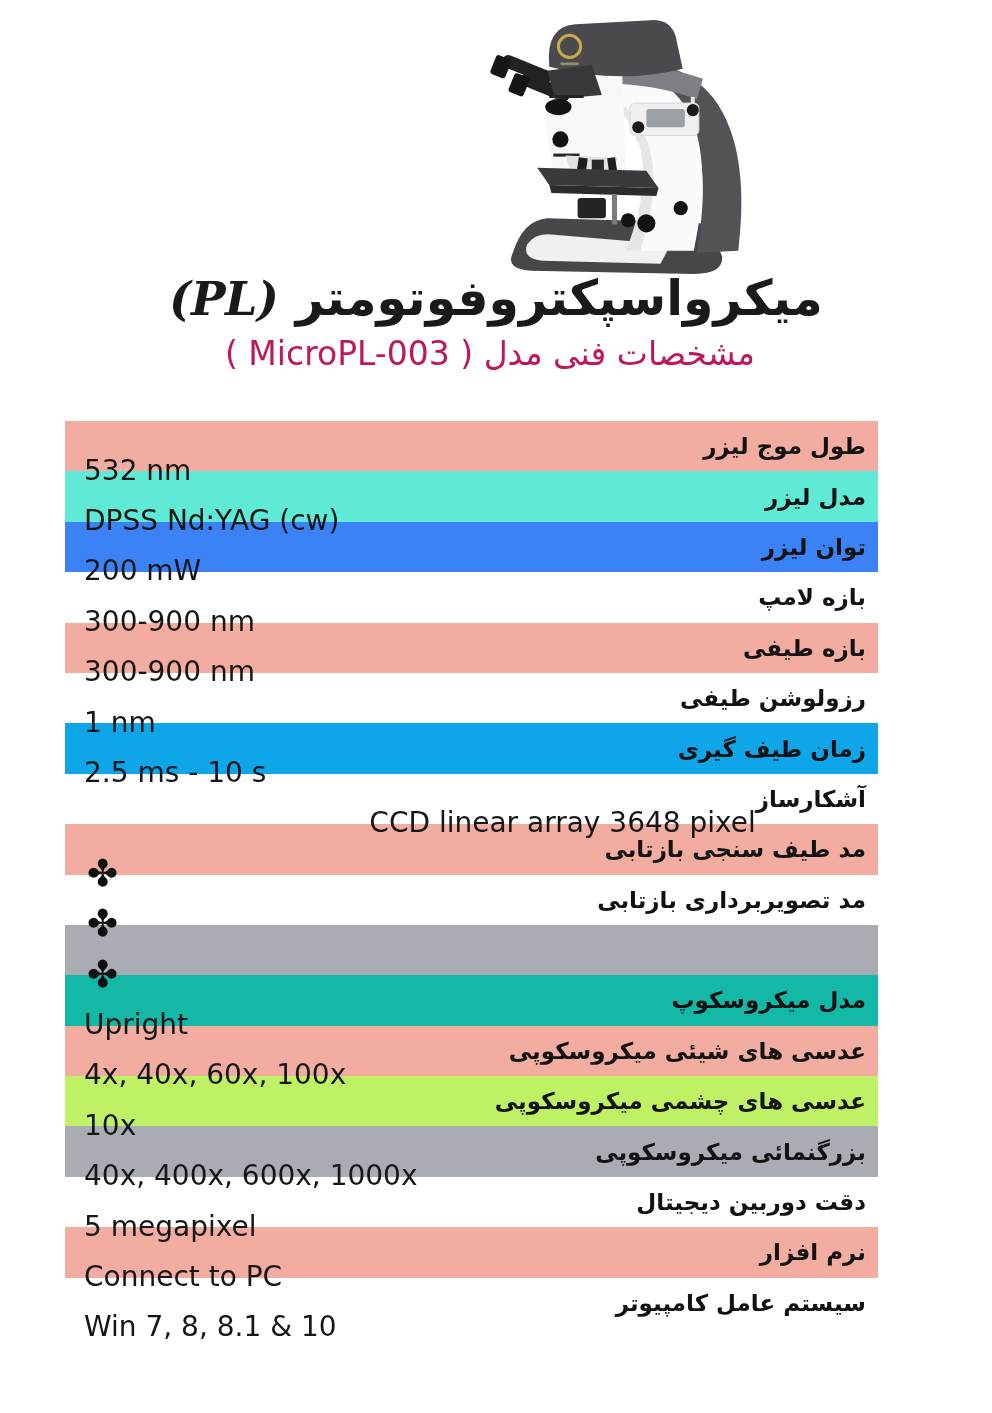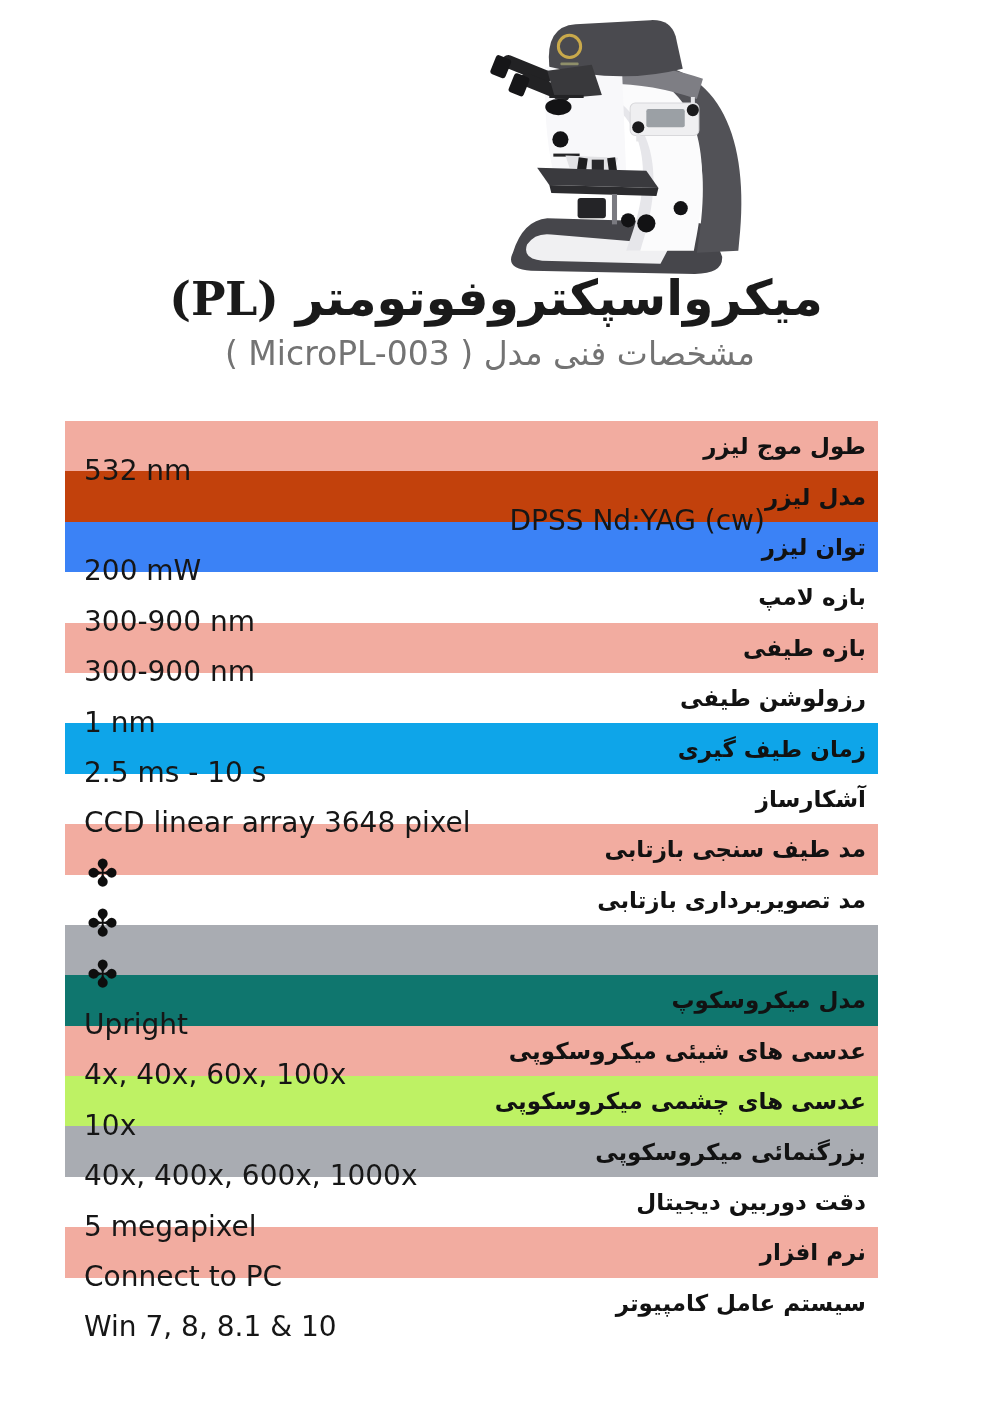--- a/index.html
+++ b/index.html
@@ -5,22 +5,22 @@
   html,body{margin:0;padding:0;background:#ffffff;}
   body{font-family:"DejaVu Sans",sans-serif;}
   .page{position:relative;width:992px;height:1413px;background:#ffffff;overflow:hidden;margin:0 auto;}
 
   
   .hero{position:absolute;left:448px;top:6px;width:334px;height:278px;}
 
   
   .titles{position:absolute;left:0;right:0;top:272px;text-align:center;direction:rtl;}
   .title-line{margin:0;font-size:49px;line-height:1.12;font-weight:700;color:#1a1a1a;letter-spacing:-0.5px;}
-  .title-line .latin{font-family:"DejaVu Serif",serif;font-weight:700;font-size:46px;direction:ltr;unicode-bidi:embed;}
-  .subtitle-line{margin:7px 12px 0 0;font-size:33px;line-height:1.2;font-weight:400;color:#737373;}
+  .title-line .latin{font-family:"DejaVu Serif",serif;font-weight:700;font-size:46px;direction:ltr;unicode-bidi:embed;font-style:italic;}
+  .subtitle-line{margin:7px 12px 0 0;font-size:33px;line-height:1.2;font-weight:400;color:#be185d;}
   .subtitle-line .latin{direction:ltr;unicode-bidi:embed;}
 
   
   .spec-table{position:absolute;left:65px;top:421px;width:813px;}
   .row{display:flex;align-items:center;justify-content:space-between;height:50.4px;}
   .value{font-size:28px;color:#161616;padding-left:19px;white-space:nowrap;margin-top:48px;}
   .value.symbol{font-size:37px;line-height:1;padding-left:22px;color:#0e0e0e;}
   .label{font-size:23px;font-weight:700;color:#121212;padding-right:12px;direction:rtl;white-space:nowrap;}
 </style>
 </head>
@@ -88,21 +88,21 @@
   <div class="titles">
     <h1 class="title-line"><span>میکرواسپکتروفوتومتر</span> <span class="latin">(PL)</span></h1>
     <p class="subtitle-line"><span>مشخصات فنی مدل</span> <span class="latin">( MicroPL-003 )</span></p>
   </div>
 
   <div class="spec-table" id="spec-table">
       <div class="row" style="background: rgb(242, 172, 160);">
         <span class="value">532 nm</span>
         <span class="label">طول موج لیزر</span>
       </div>
-      <div class="row" style="background: #c2410c; justify-content: flex-end;">
+      <div class="row" style="background: #5eead4;">
         <span class="value">DPSS Nd:YAG (cw)</span>
         <span class="label">مدل لیزر</span>
       </div>
       <div class="row" style="background: #3b82f6;">
         <span class="value">200 mW</span>
         <span class="label">توان لیزر</span>
       </div>
       <div class="row" style="background: rgb(255, 255, 255);">
         <span class="value">300-900 nm</span>
         <span class="label">بازه لامپ</span>
@@ -112,36 +112,36 @@
         <span class="label">بازه طیفی</span>
       </div>
       <div class="row" style="background: rgb(255, 255, 255);">
         <span class="value">1 nm</span>
         <span class="label">رزولوشن طیفی</span>
       </div>
       <div class="row" style="background: #0ea5e9;">
         <span class="value">2.5 ms - 10 s</span>
         <span class="label">زمان طیف گیری</span>
       </div>
-      <div class="row" style="background: rgb(255, 255, 255);">
+      <div class="row" style="background: rgb(255, 255, 255); justify-content: flex-end;">
         <span class="value">CCD linear array 3648 pixel</span>
         <span class="label">آشکارساز</span>
       </div>
       <div class="row" style="background: rgb(242, 172, 160);">
         <span class="value symbol">✤</span>
         <span class="label">مد  طیف سنجی بازتابی</span>
       </div>
       <div class="row" style="background: rgb(255, 255, 255);">
         <span class="value symbol">✤</span>
         <span class="label">مد  تصویربرداری بازتابی</span>
       </div>
       <div class="row" style="background: rgb(169, 172, 178);">
         <span class="value symbol">✤</span>
       </div>
-      <div class="row" style="background: #0f766e;">
+      <div class="row" style="background: #14b8a6;">
         <span class="value">Upright</span>
         <span class="label">مدل میکروسکوپ</span>
       </div>
       <div class="row" style="background: rgb(242, 172, 160);">
         <span class="value">4x, 40x, 60x, 100x</span>
         <span class="label">عدسی های شیئی میکروسکوپی</span>
       </div>
       <div class="row" style="background: #bef264;">
         <span class="value">10x</span>
         <span class="label">عدسی های چشمی میکروسکوپی</span>

